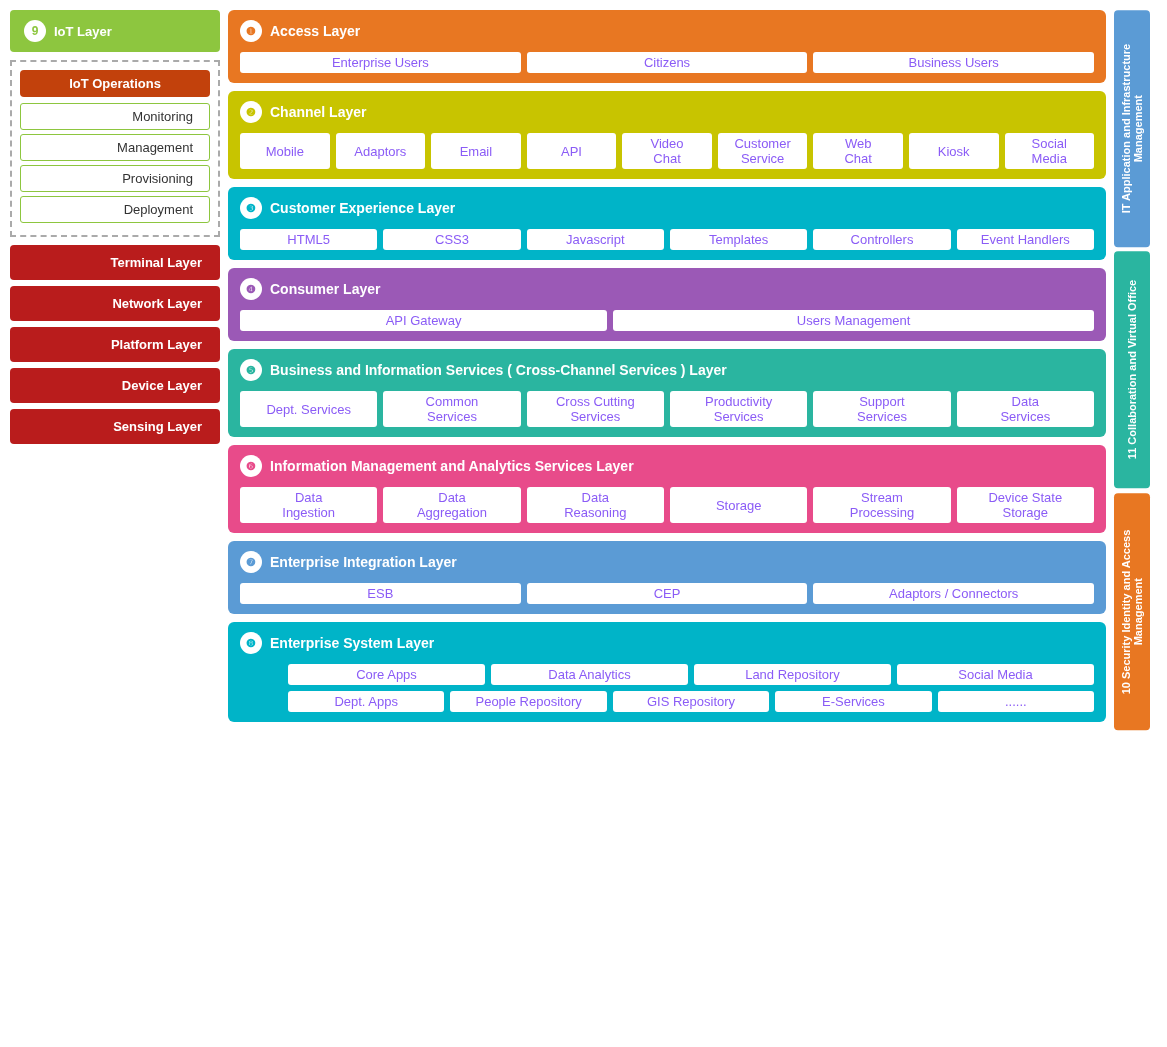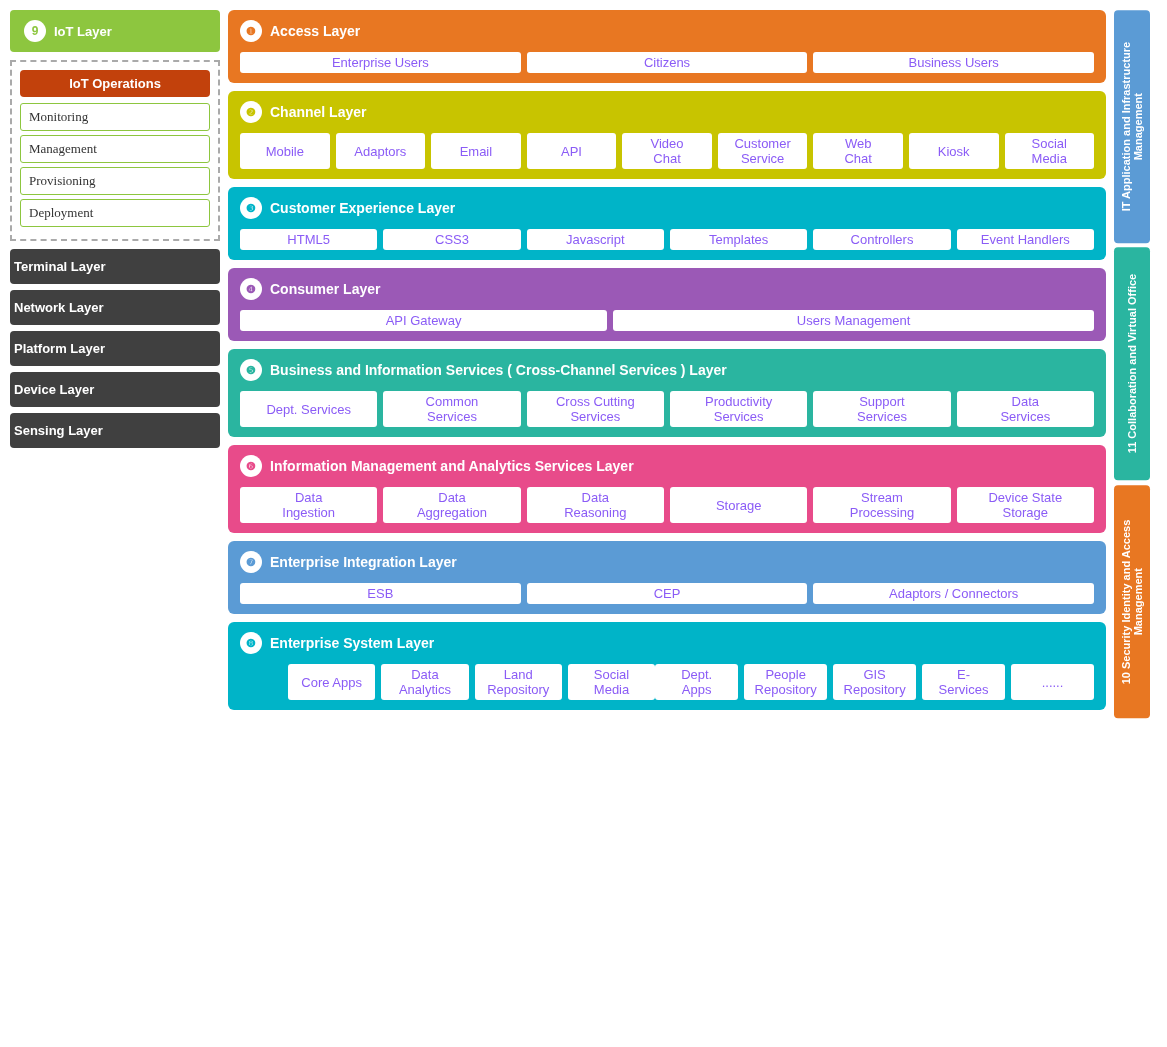--- a/index.html
+++ b/index.html
@@ -65,34 +65,33 @@
       color: white;
       font-weight: bold;
       padding: 6px 10px;
       text-align: center;
       border-radius: 4px;
       margin-bottom: 6px;
     }
     .iot-ops-item {
       border: 1.5px solid #8dc63f;
       background: white;
-      padding: 5px 8px;
-      text-align: left;
+      padding: 5px 16px;
+      text-align: right;
       margin-bottom: 4px;
       border-radius: 3px;
       color: #333;
-      font-family: Liberation Serif, serif;
     }
     .left-layer-btn {
-      background: #404040;
-      color: white;
-      font-weight: bold;
-      padding: 10px 4px;
+      background: #b91c1c;
+      color: white;
+      font-weight: bold;
+      padding: 10px 18px;
       border-radius: 4px;
-      text-align: left;
+      text-align: right;
       margin-bottom: 6px;
     }
     
     .layer-block {
       border-radius: 6px;
       padding: 10px 12px;
       margin-bottom: 8px;
     }
     .layer-title {
       display: flex;
@@ -147,21 +146,22 @@
     .layer-6 .circle-num { color: #e84b8a; }
     
     .layer-7 { background: #5b9bd5; }
     .layer-7 .circle-num { color: #5b9bd5; }
     
     .layer-8 { background: #00b4c8; }
     .layer-8 .circle-num { color: #00b4c8; }
 
     .layer-8-rows {
       display: flex;
-      flex-direction: row;
+      flex-direction: column;
+      gap: 6px;
       margin-left: 48px;
     }
   </style>
 </head>
 <body>
 
 <div class="main-container">
 
   <div class="left-panel">
     <div class="iot-layer-header">

